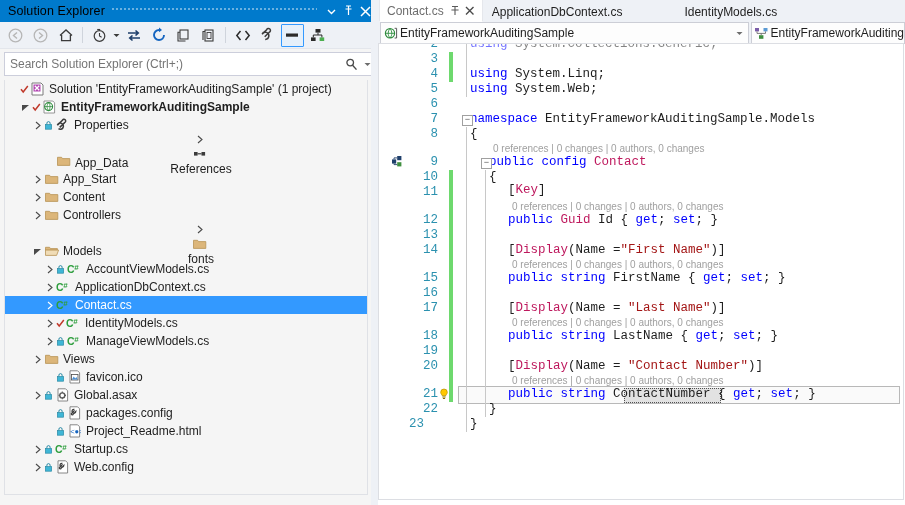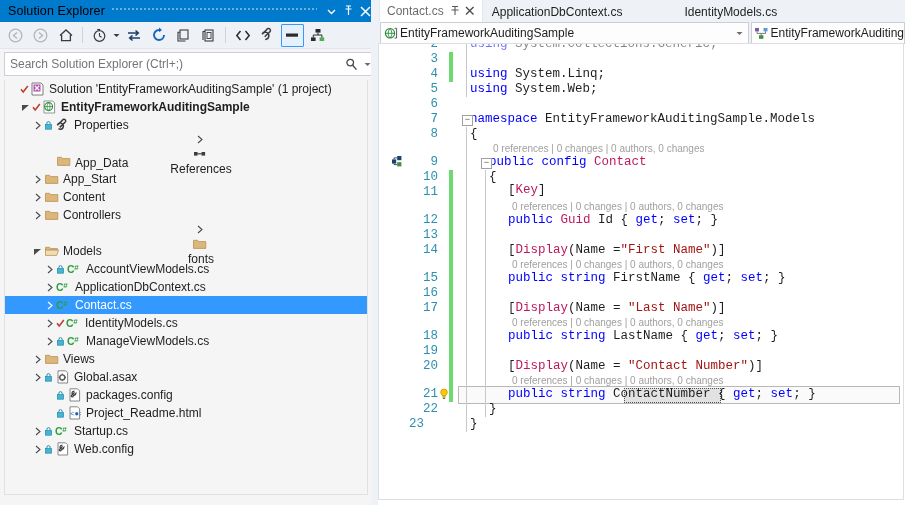--- a/index.html
+++ b/index.html
@@ -434,20 +434,37 @@
             <svg width="8" height="9" viewBox="0 0 8 9">
               <path d="M2 1 L6 4.5 L2 8" fill="none" stroke="#4a4a4a" stroke-width="1.1"></path>
             </svg>
           </span>
           <span class="ico">
             <svg width="14" height="14" viewBox="0 0 14 14">
               <path d="M.5 3.3 L4.6 3.3 L5.6 4.6 L12.8 4.6 L12.8 11.4 L.5 11.4 Z" fill="#dcb67a" stroke="#b89355" stroke-width=".8"></path>
             </svg>
           </span>
           <span class="lbl">Views</span>
+        </div>
+        <div class="row" style="padding-left: 39px;">
+          <span class="exp"></span>
+          <span class="lock">
+            <svg width="9" height="11" viewBox="0 0 9 11">
+              <rect x="1.4" y="4.6" width="6.2" height="4.6" fill="#3fb6d6" stroke="#2a8aa5" stroke-width=".7"></rect>
+              <path d="M2.9 4.6 L2.9 3.2 a1.6 1.6 0 0 1 3.2 0 L6.1 4.6" fill="none" stroke="#2a8aa5" stroke-width="1"></path>
+            </svg>
+          </span>
+          <span class="ico">
+            <svg width="12" height="14" viewBox="0 0 12 14">
+              <path d="M1 .8 L8.6 .8 L10.6 2.8 L10.6 13 L1 13 Z" fill="#ffffff" stroke="#7a7a7a" stroke-width=".9"></path>
+              <rect x="2.4" y="4.4" width="6.6" height="5.6" fill="#ffffff" stroke="#4a4a4a" stroke-width=".8"></rect>
+              <path d="M2.8 9.4 L4.8 6.6 L6.2 8.4 L7.4 7 L8.7 9.4 Z" fill="#4a8fd4"></path>
+            </svg>
+          </span>
+          <span class="lbl">favicon.ico</span>
         </div>
         <div class="row" style="padding-left: 27px;">
           <span class="exp">
             <svg width="8" height="9" viewBox="0 0 8 9">
               <path d="M2 1 L6 4.5 L2 8" fill="none" stroke="#4a4a4a" stroke-width="1.1"></path>
             </svg>
           </span>
           <span class="lock">
             <svg width="9" height="11" viewBox="0 0 9 11">
               <rect x="1.4" y="4.6" width="6.2" height="4.6" fill="#3fb6d6" stroke="#2a8aa5" stroke-width=".7"></rect>

